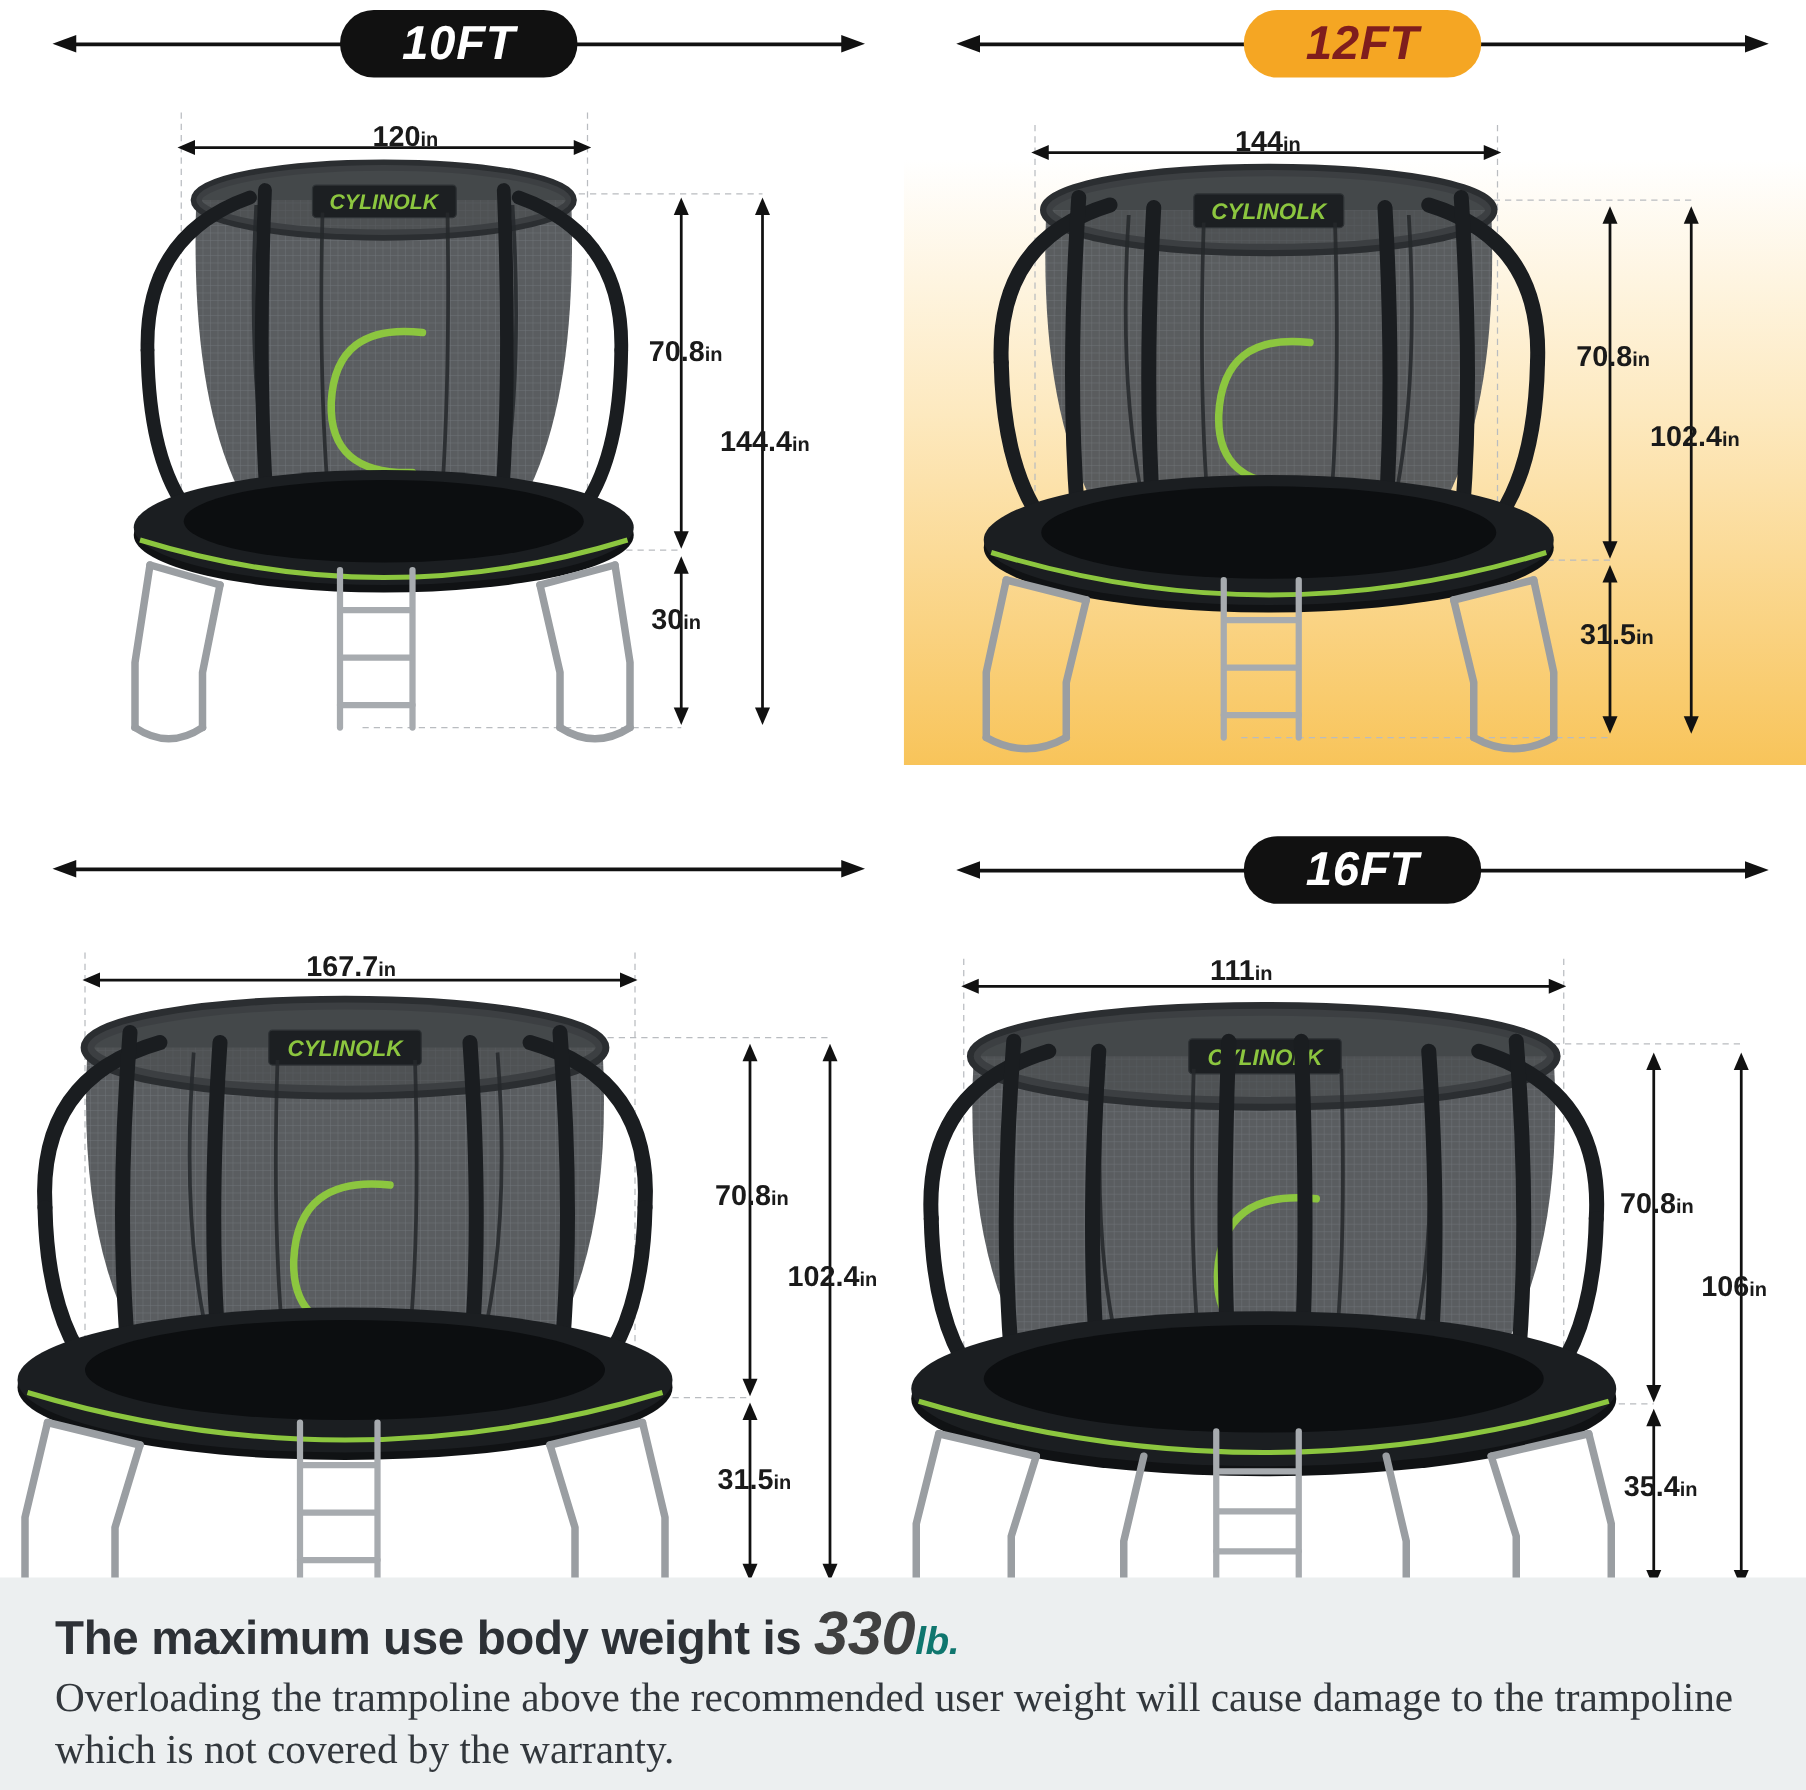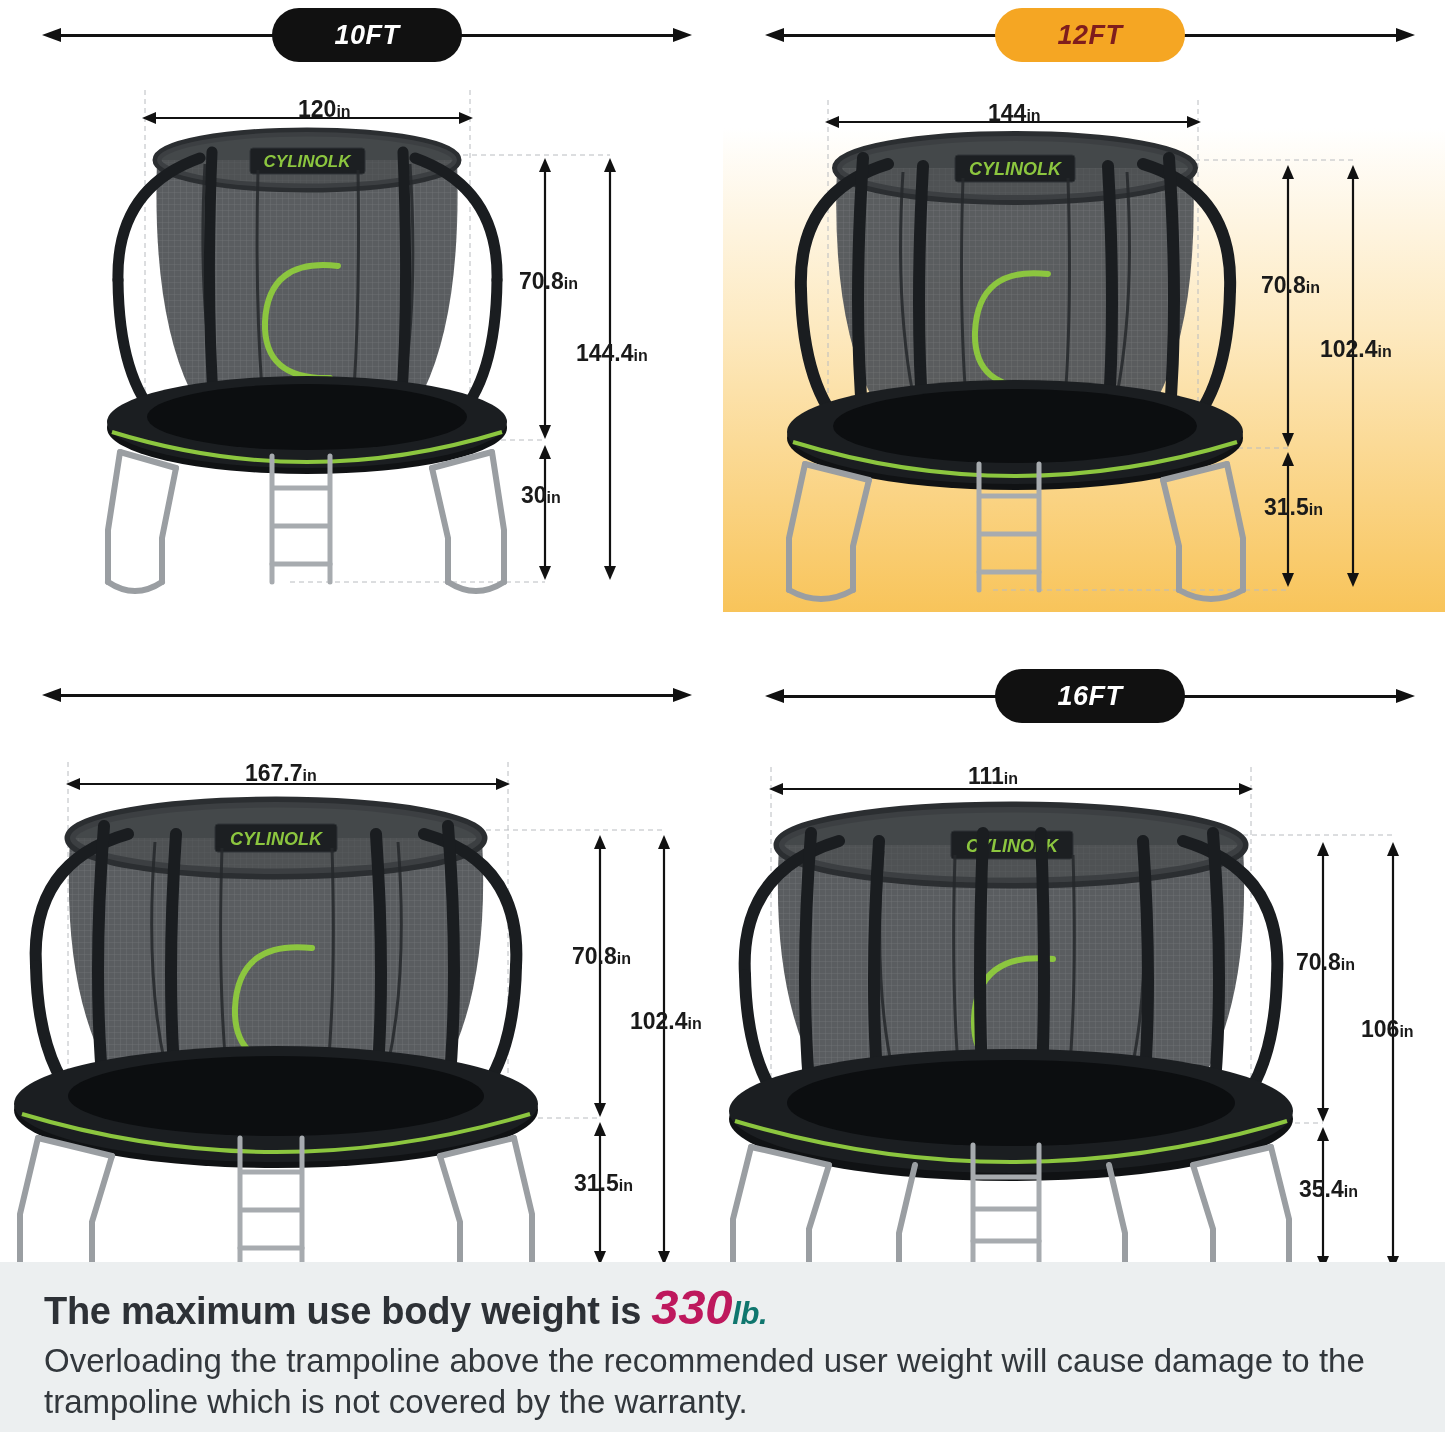--- a/index.html
+++ b/index.html
@@ -63,21 +63,21 @@
   .pill {
     position: absolute;
     left: 50%;
     top: 0;
     transform: translateX(-50%);
     min-width: 190px;
     padding: 7px 36px;
     border-radius: 30px;
     background: #111111;
     color: #ffffff;
-    font-size: 27px;
+    font-size: 38px;
     font-weight: 700;
     font-style: italic;
     letter-spacing: 0.5px;
     text-align: center;
     line-height: 40px;
   }
   .pill.accent { background: #F5A623; color: #7f1d1d; }
 
   
   .tramp {
@@ -109,34 +109,35 @@
     font-weight: 700;
     color: #2d3136;
     letter-spacing: -0.3px;
     line-height: 46px;
     white-space: nowrap;
   }
   .footer .l1 .hl {
     font-size: 49px;
     font-style: italic;
     font-weight: 700;
-    color: #be185d;
+    color: #404040;
   }
   .footer .l1 .hlu {
     font-size: 31px;
     font-style: italic;
     font-weight: 700;
     color: #0f766e;
   }
   .footer .l2 {
     margin-top: 3px;
     font-size: 33px;
     font-weight: 400;
     color: #32373c;
     line-height: 41px;
+    font-family: Liberation Serif, serif;
   }
 </style>
 </head>
 <body>
 
 <div id="page">
 
   <div class="quad q10">
 
     <div class="pill-row">

